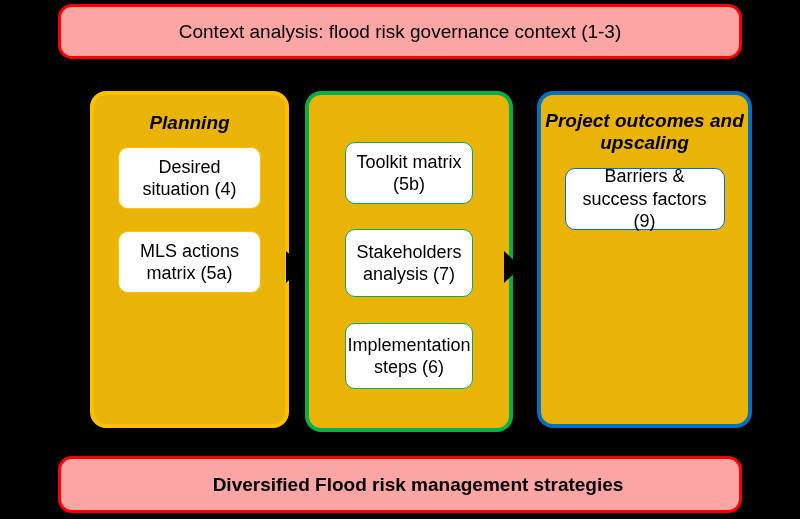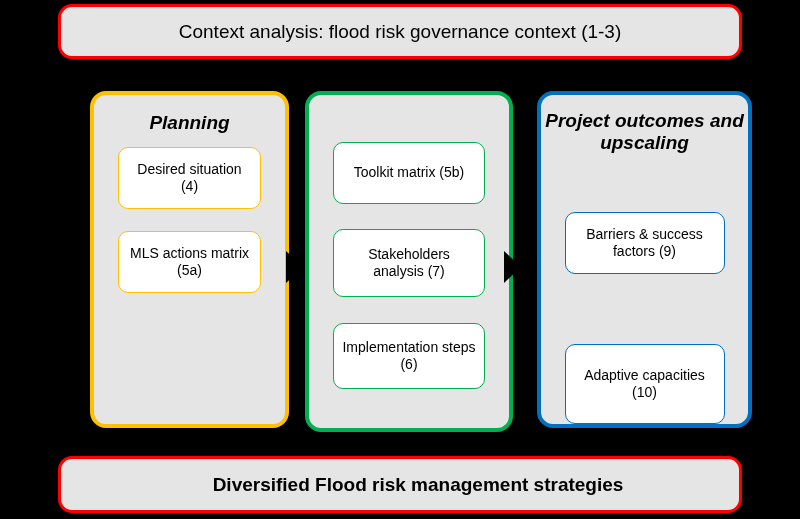--- a/index.html
+++ b/index.html
@@ -14,21 +14,21 @@
     height: 519px;
     position: relative;
     overflow: hidden;
     font-family: "Liberation Sans", sans-serif;
     color: #000000;
   }
 
   
   .panel {
     position: absolute;
-    background: #e5e5e5;
+    background: #fca5a5;
     border-style: solid;
     border-radius: 12px;
     display: flex;
     align-items: center;
     justify-content: center;
     text-align: center;
     line-height: 1.15;
   }
 
   
@@ -39,32 +39,32 @@
     border-color: #FF0000;
     border-radius: 14px;
     font-size: 19px;
   }
   #top-banner    { top: 4px;   height: 55px; }
   #bottom-banner { top: 456px; height: 57px; font-weight: bold; padding-left: 36px; }
 
   
   .column {
     position: absolute;
-    background: #e5e5e5;
+    background: #eab308;
     border-style: solid;
     border-width: 4px;
     border-radius: 16px;
     top: 91px;
     display: flex;
     flex-direction: column;
     align-items: center;
   }
   #column-planning { left: 90px;  width: 199px; height: 337px; border-color: #FFC000; }
   #column-process  { left: 305px; width: 208px; height: 341px; border-color: #00B050; }
-  #column-outcomes { left: 537px; width: 215px; height: 337px; border-color: #0070C0; justify-content: space-between; }
+  #column-outcomes { left: 537px; width: 215px; height: 337px; border-color: #0070C0; }
 
   .column-title {
     font-weight: bold;
     font-style: italic;
     font-size: 19px;
     text-align: center;
     line-height: 1.18;
     width: 100%;
   }
   #column-planning .column-title { margin-top: 17px; }
@@ -73,26 +73,26 @@
   
   .card {
     background: #ffffff;
     border-style: solid;
     border-width: 1.6px;
     border-radius: 10px;
     display: flex;
     align-items: center;
     justify-content: center;
     text-align: center;
-    font-size: 14px;
+    font-size: 18px;
     line-height: 1.24;
     padding: 2px 8px;
   }
   #column-planning .card { border-color: #FFC000; width: 143px; }
-  #column-process  .card { border-color: #00B050; width: 152px; }
+  #column-process  .card { border-color: #00B050; width: 128px; }
   #column-outcomes .card { border-color: #0070C0; width: 160px; }
 
   
   #card-desired-situation { margin-top: 13px; height: 62px; }
   #card-mls-actions       { margin-top: 22px; height: 62px; }
   #card-impact-actions    { margin-top: 22px; height: 74px; }
 
   
   #card-toolkit-matrix     { margin-top: 47px; height: 62px; }
   #card-stakeholders       { margin-top: 25px; height: 68px; }
@@ -145,20 +145,17 @@
   </div>
 </div>
 
 <div class="connector" id="connector-process-outcomes"></div>
 
 <div class="column" id="column-outcomes">
   <div class="column-title">Project outcomes and upscaling</div>
   <div class="card" id="card-barriers">
     <span>Barriers &amp; success factors (9)</span>
   </div>
-  <div class="card" id="card-adaptive">
-    <span>Adaptive capacities (10)</span>
-  </div>
 </div>
 
 <div class="panel banner" id="bottom-banner">
   <span>Diversified Flood risk management strategies</span>
 </div>
 
 </body></html>

